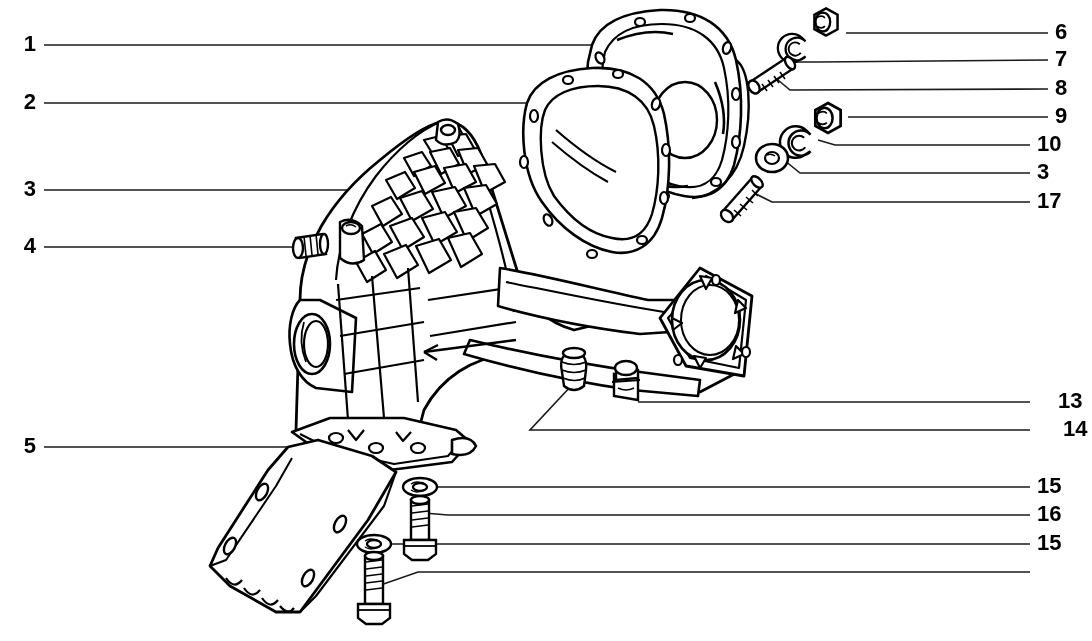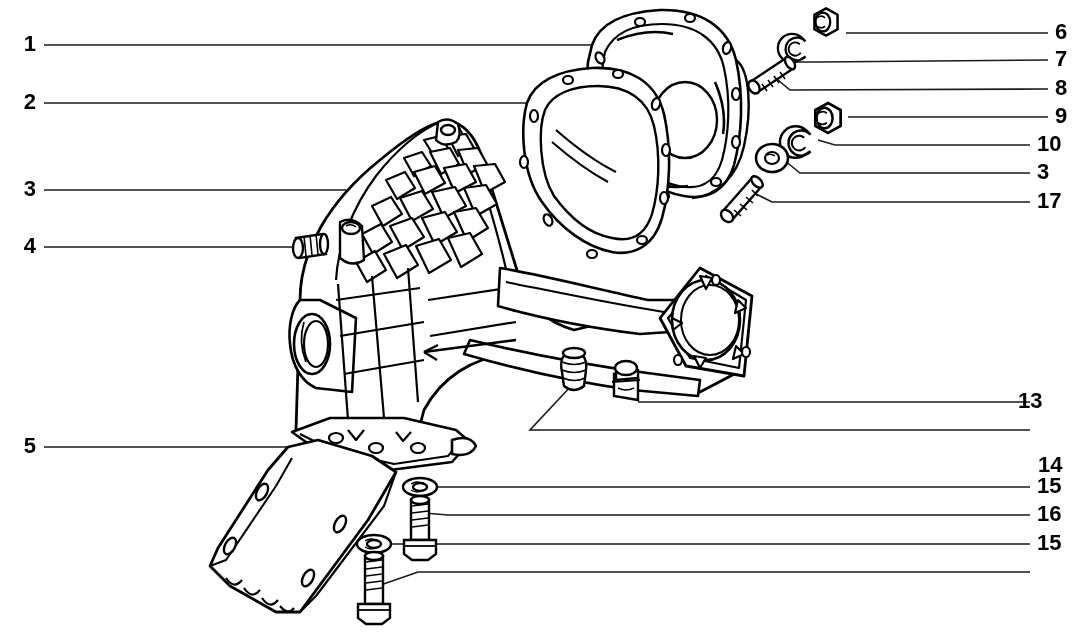--- a/index.html
+++ b/index.html
@@ -420,21 +420,21 @@
   <div class="callout left" style="left:8px;  top:235px; width:28px;"><span>4</span></div>
   <div class="callout left" style="left:8px;  top:435px; width:28px;"><span>5</span></div>
 
   <div class="callout right" style="left:1055px; top:21px;"><span>6</span></div>
   <div class="callout right" style="left:1055px; top:48px;"><span>7</span></div>
   <div class="callout right" style="left:1055px; top:77px;"><span>8</span></div>
   <div class="callout right" style="left:1055px; top:105px;"><span>9</span></div>
   <div class="callout right" style="left:1037px; top:133px;"><span>10</span></div>
   <div class="callout right" style="left:1037px; top:161px;"><span>3</span></div>
   <div class="callout right" style="left:1037px; top:190px;"><span>17</span></div>
-  <div class="callout right" style="left:1018px; top:390px;"><span>13</span></div>
-  <div class="callout right" style="left:1038px; top:418px;margin-top:36px;"><span>14</span></div>
+  <div class="callout right" style="left:1058px; top:390px;"><span>13</span></div>
+  <div class="callout right" style="left:1063px; top:418px;"><span>14</span></div>
   <div class="callout right" style="left:1037px; top:475px;"><span>15</span></div>
   <div class="callout right" style="left:1037px; top:503px;"><span>16</span></div>
   <div class="callout right" style="left:1037px; top:532px;"><span>15</span></div>
   <div class="callout right" style="left:1096px; top:560px;text-align:center;"><span>17</span></div>
 
 
 </div>
 
 </body></html>

